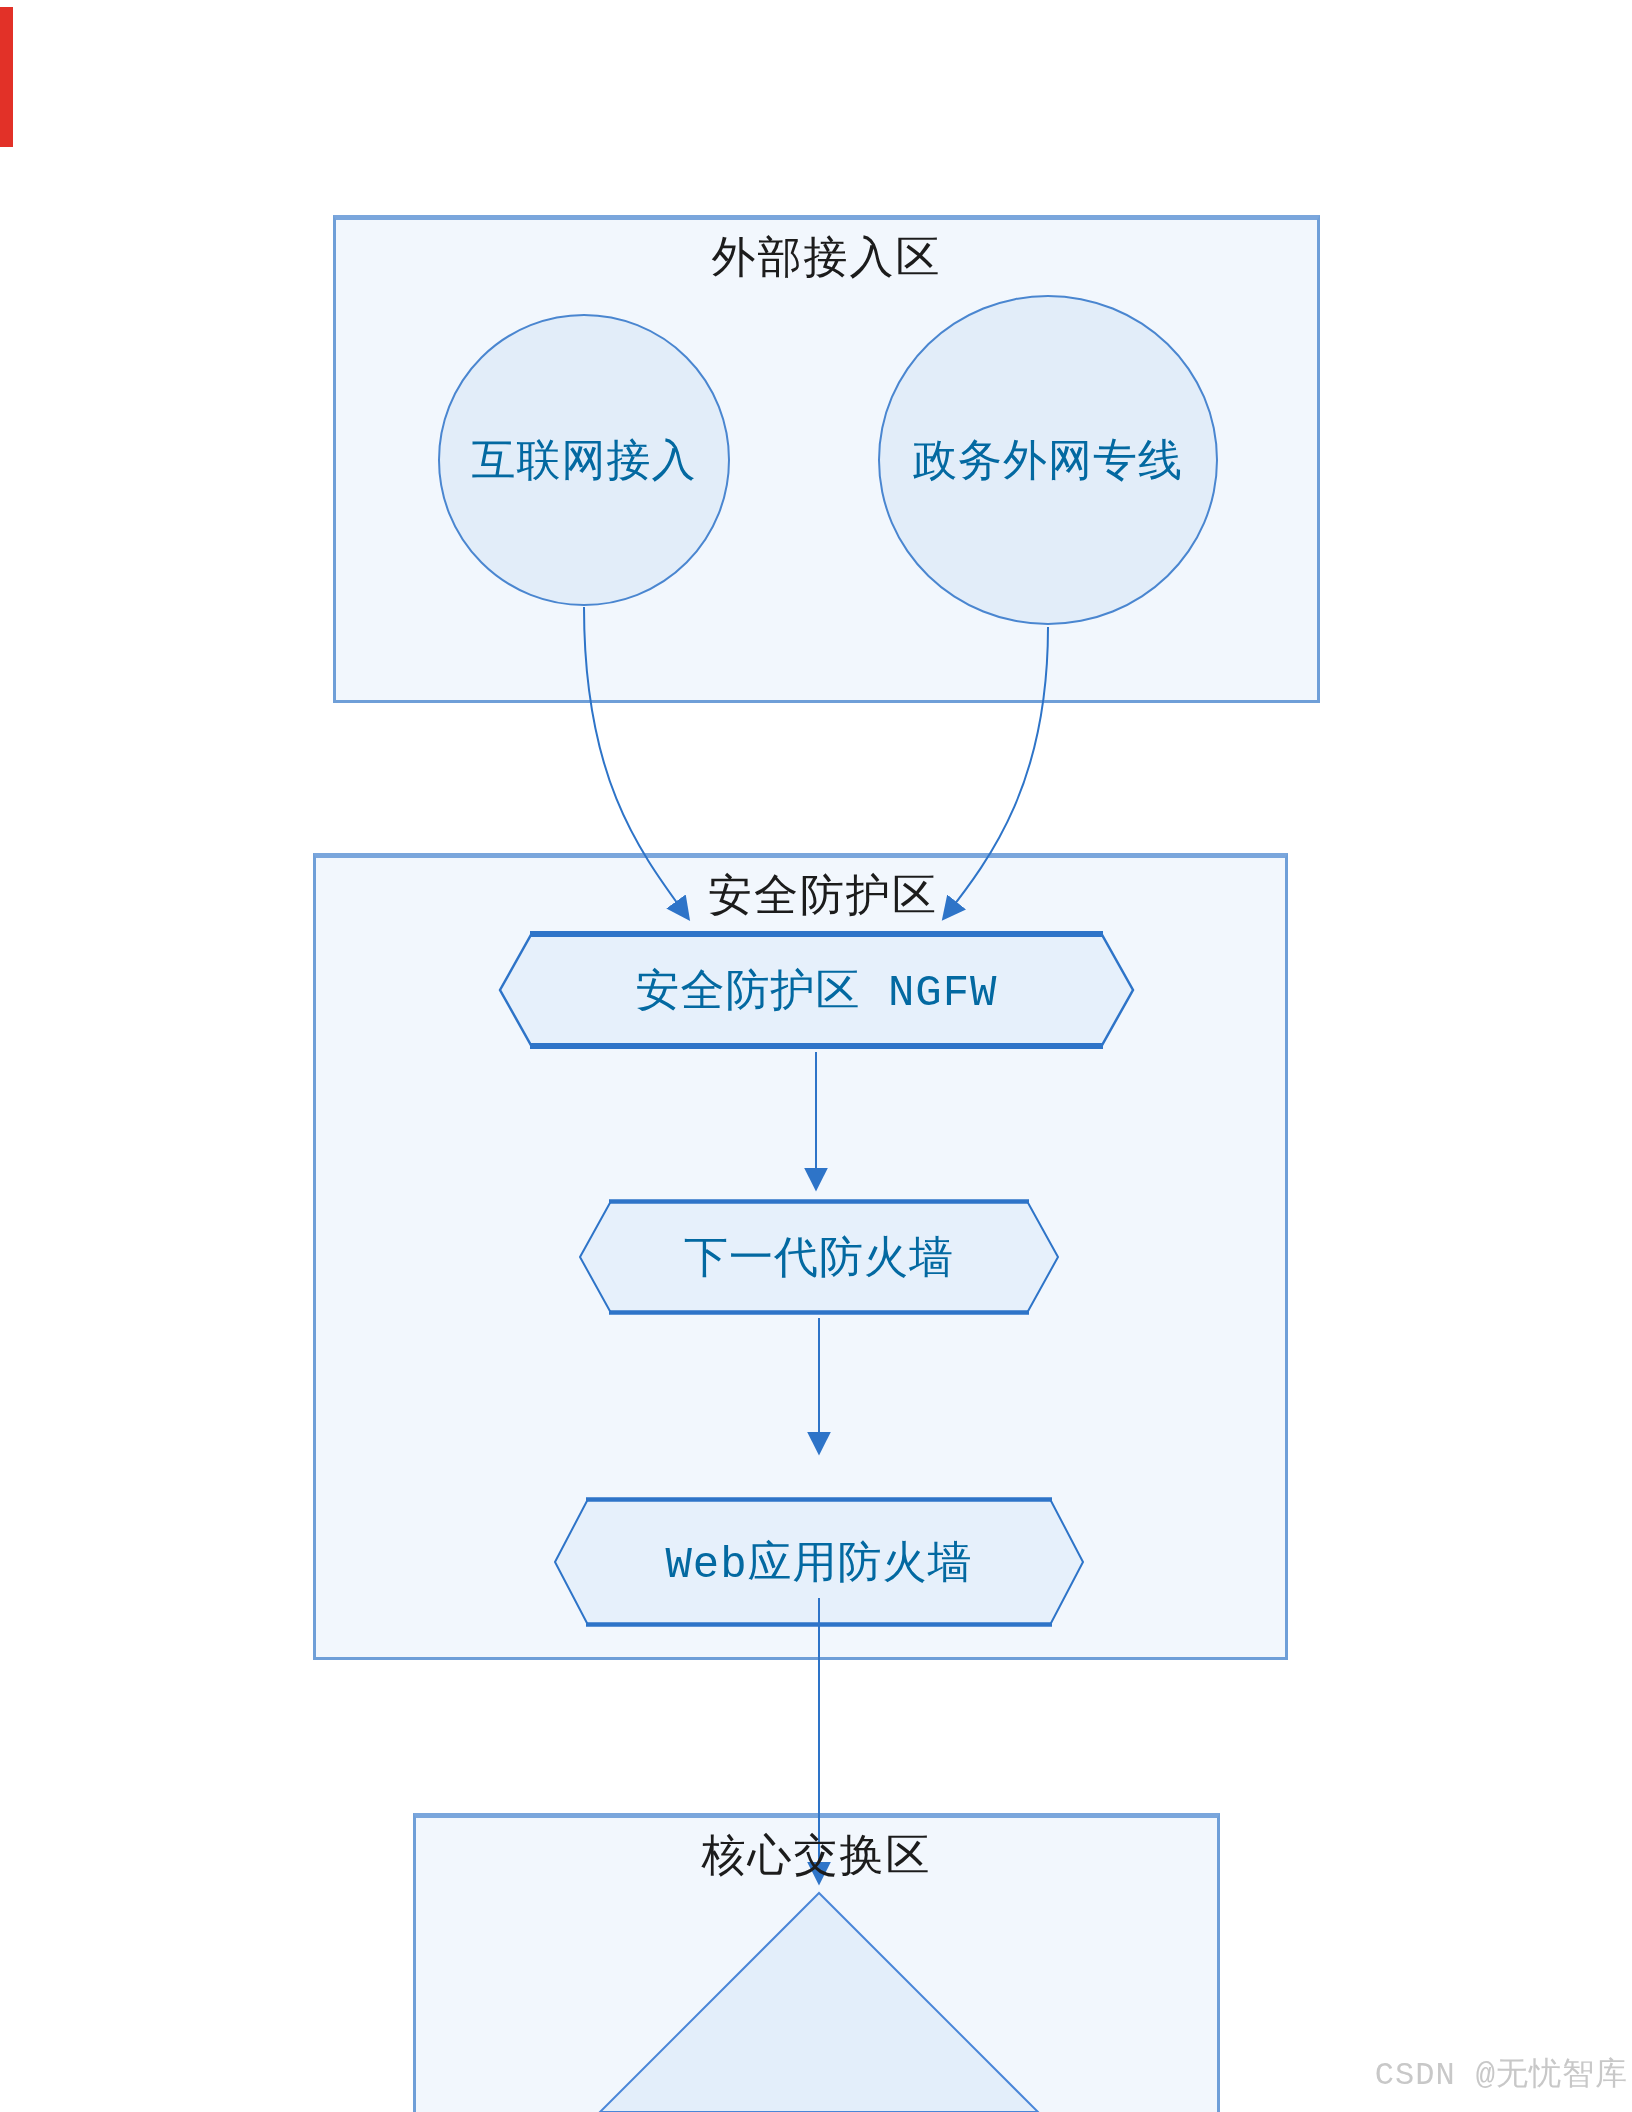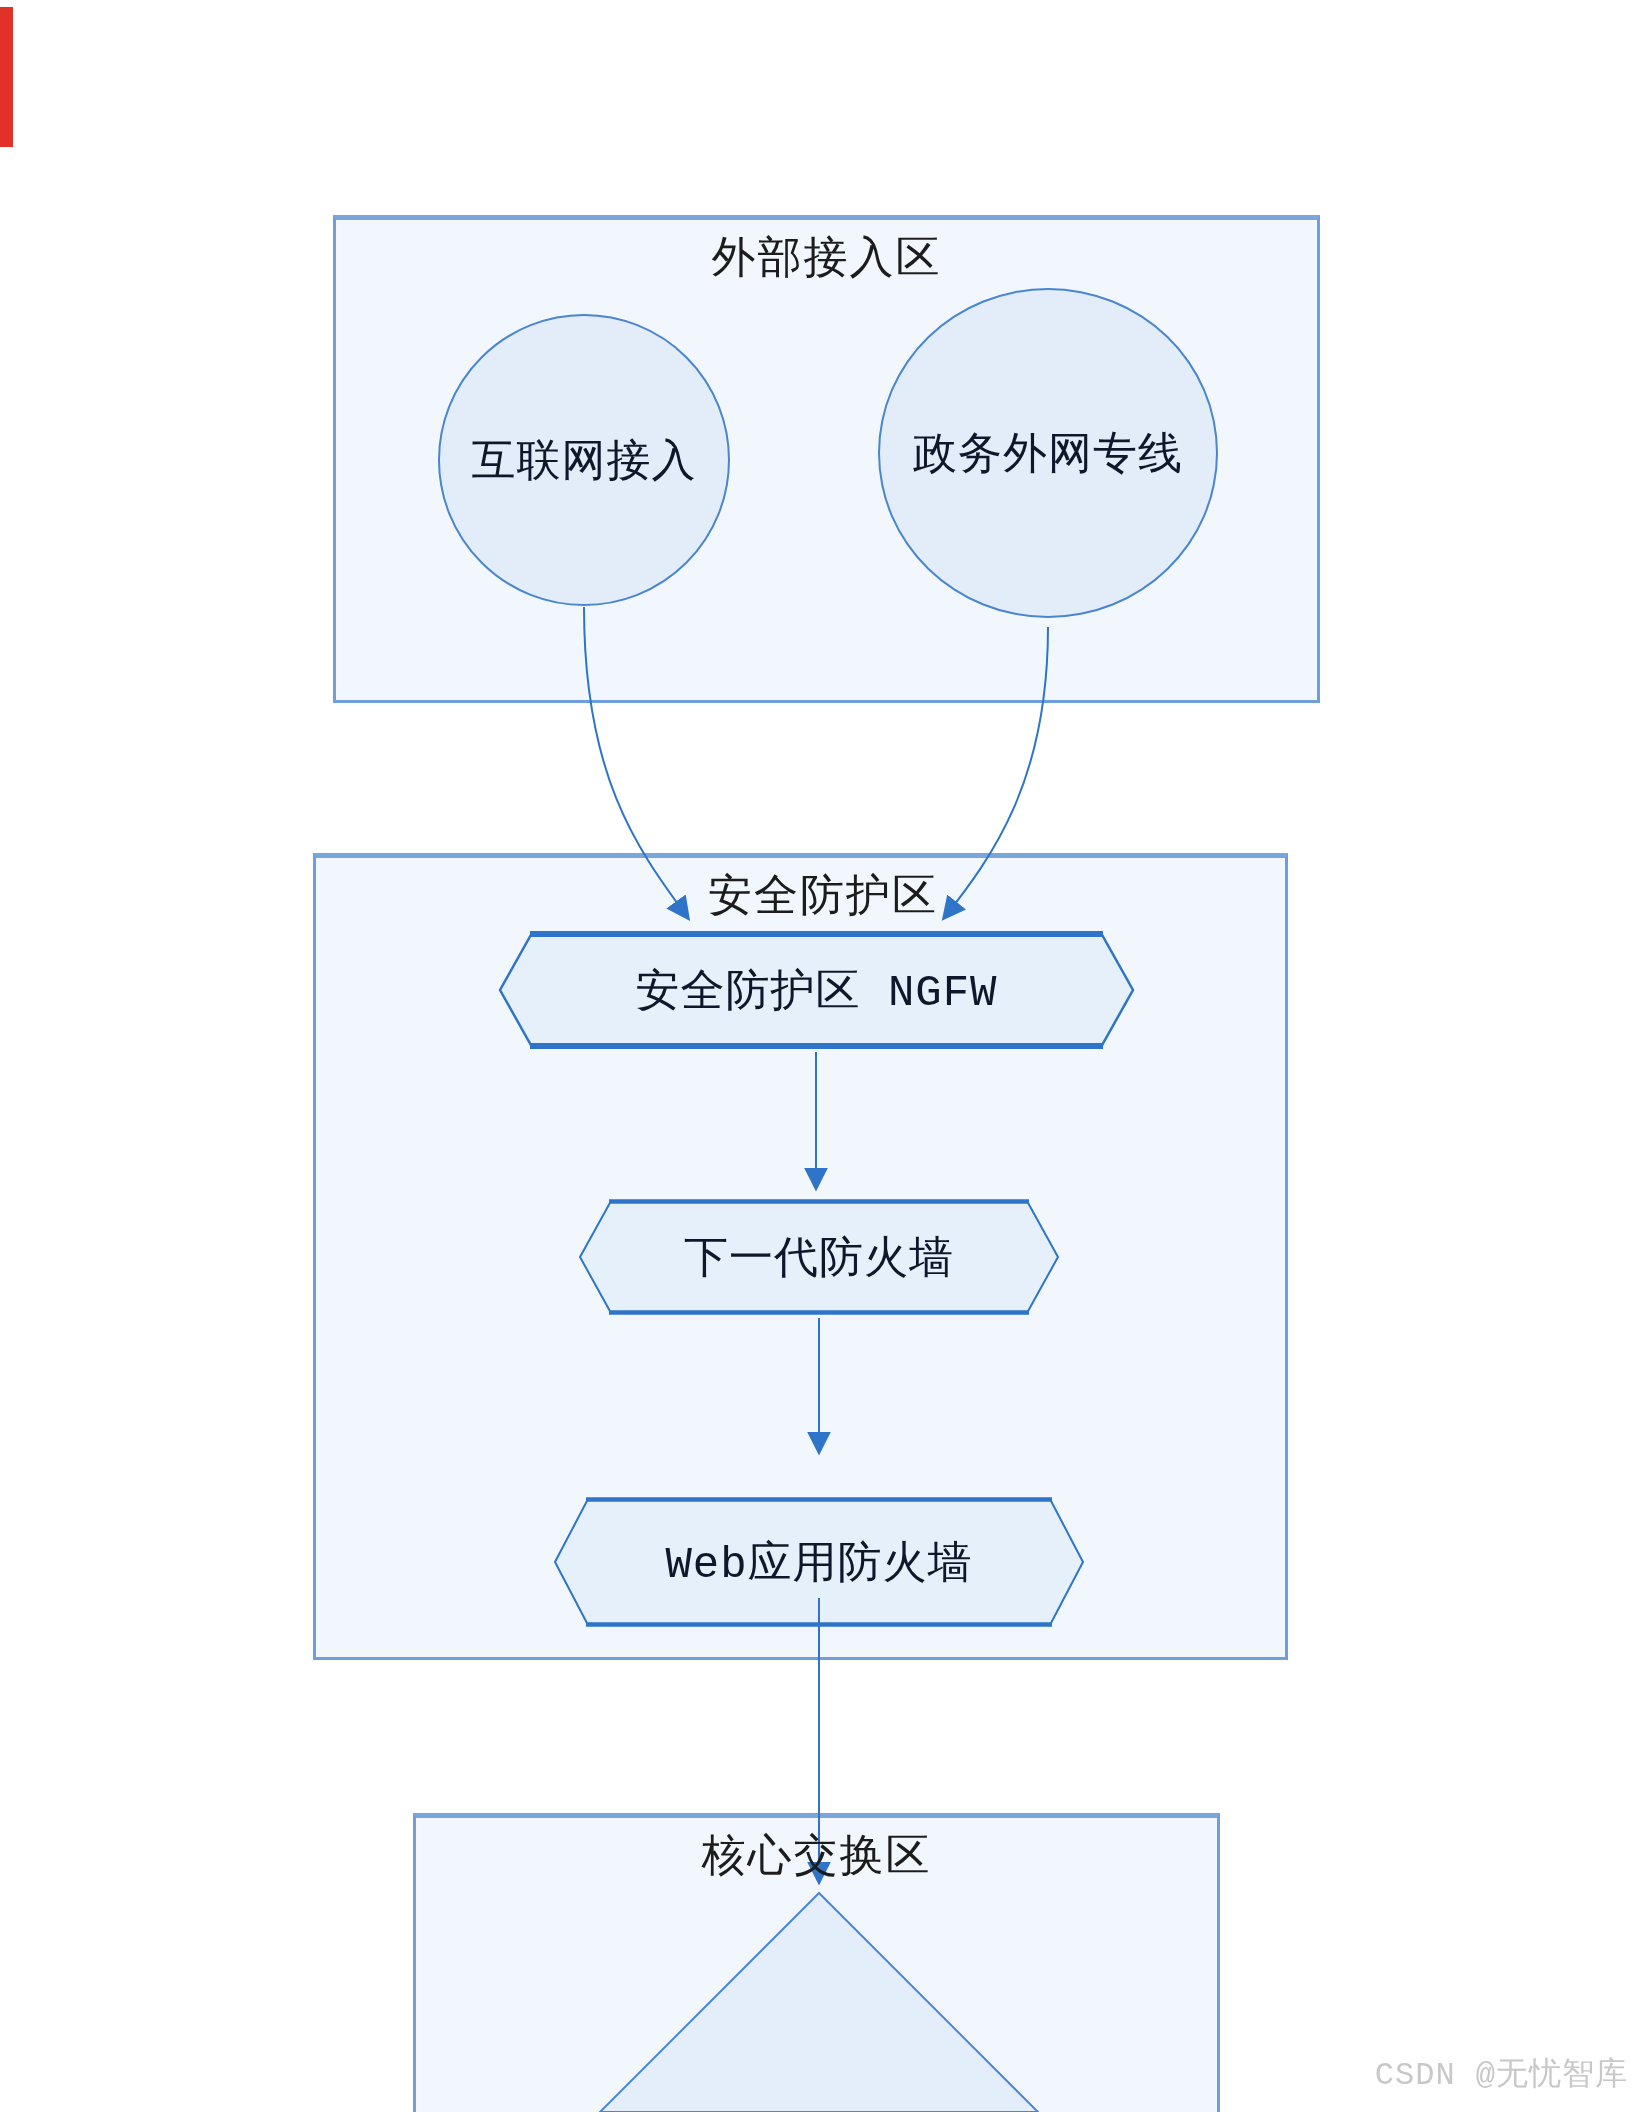--- a/index.html
+++ b/index.html
@@ -27,21 +27,21 @@
     background:#e2edf9;
     border:2px solid #4a86d0;
     border-radius:50%;
     box-sizing:border-box;
     display:flex;align-items:center;justify-content:center;
   }
   .circle .node-label{position:static;}
   .node-label{
     position:absolute;z-index:3;left:0;top:0;right:0;bottom:0;
     display:flex;align-items:center;justify-content:center;
-    font-size:44px;font-weight:500;color:#0f172a;
+    font-size:44px;font-weight:500;color:#0369a1;
     letter-spacing:1px;
     white-space:nowrap;
   }
   .hex-wrap{position:absolute;}
   .hex-wrap svg{position:absolute;left:0;top:0;}
   #overlay{
     position:absolute;left:0;top:0;z-index:2;pointer-events:none;
   }
   .watermark{
     position:absolute;z-index:4;
@@ -61,21 +61,21 @@
 <div id="canvas">
 
   <div class="red-bar"></div>
 
   <div class="zone" style="left:333px;top:215px;width:987px;height:488px;">
     <div class="zone-title">外部接入区</div>
   </div>
   <div class="circle" style="left:438px;top:314px;width:292px;height:292px;">
     <div class="node-label">互联网接入</div>
   </div>
-  <div class="circle" style="left:878px;top:288px;width:340px;height:330px;">
+  <div class="circle" style="left:878px;top:295px;width:340px;height:330px;">
     <div class="node-label">政务外网专线</div>
   </div>
 
   <div class="zone" style="left:313px;top:853px;width:975px;height:807px;padding-left:45px;">
     <div class="zone-title">安全防护区</div>
   </div>
 
   <div class="hex-wrap" style="left:498px;top:930px;width:637px;height:120px;">
     <svg width="637" height="120" viewBox="0 0 637 120">
       <polygon points="2,60 34,3 603,3 635,60 603,117 34,117" fill="#e6f0fb" stroke="#2e74c8" stroke-width="2.5"></polygon>

